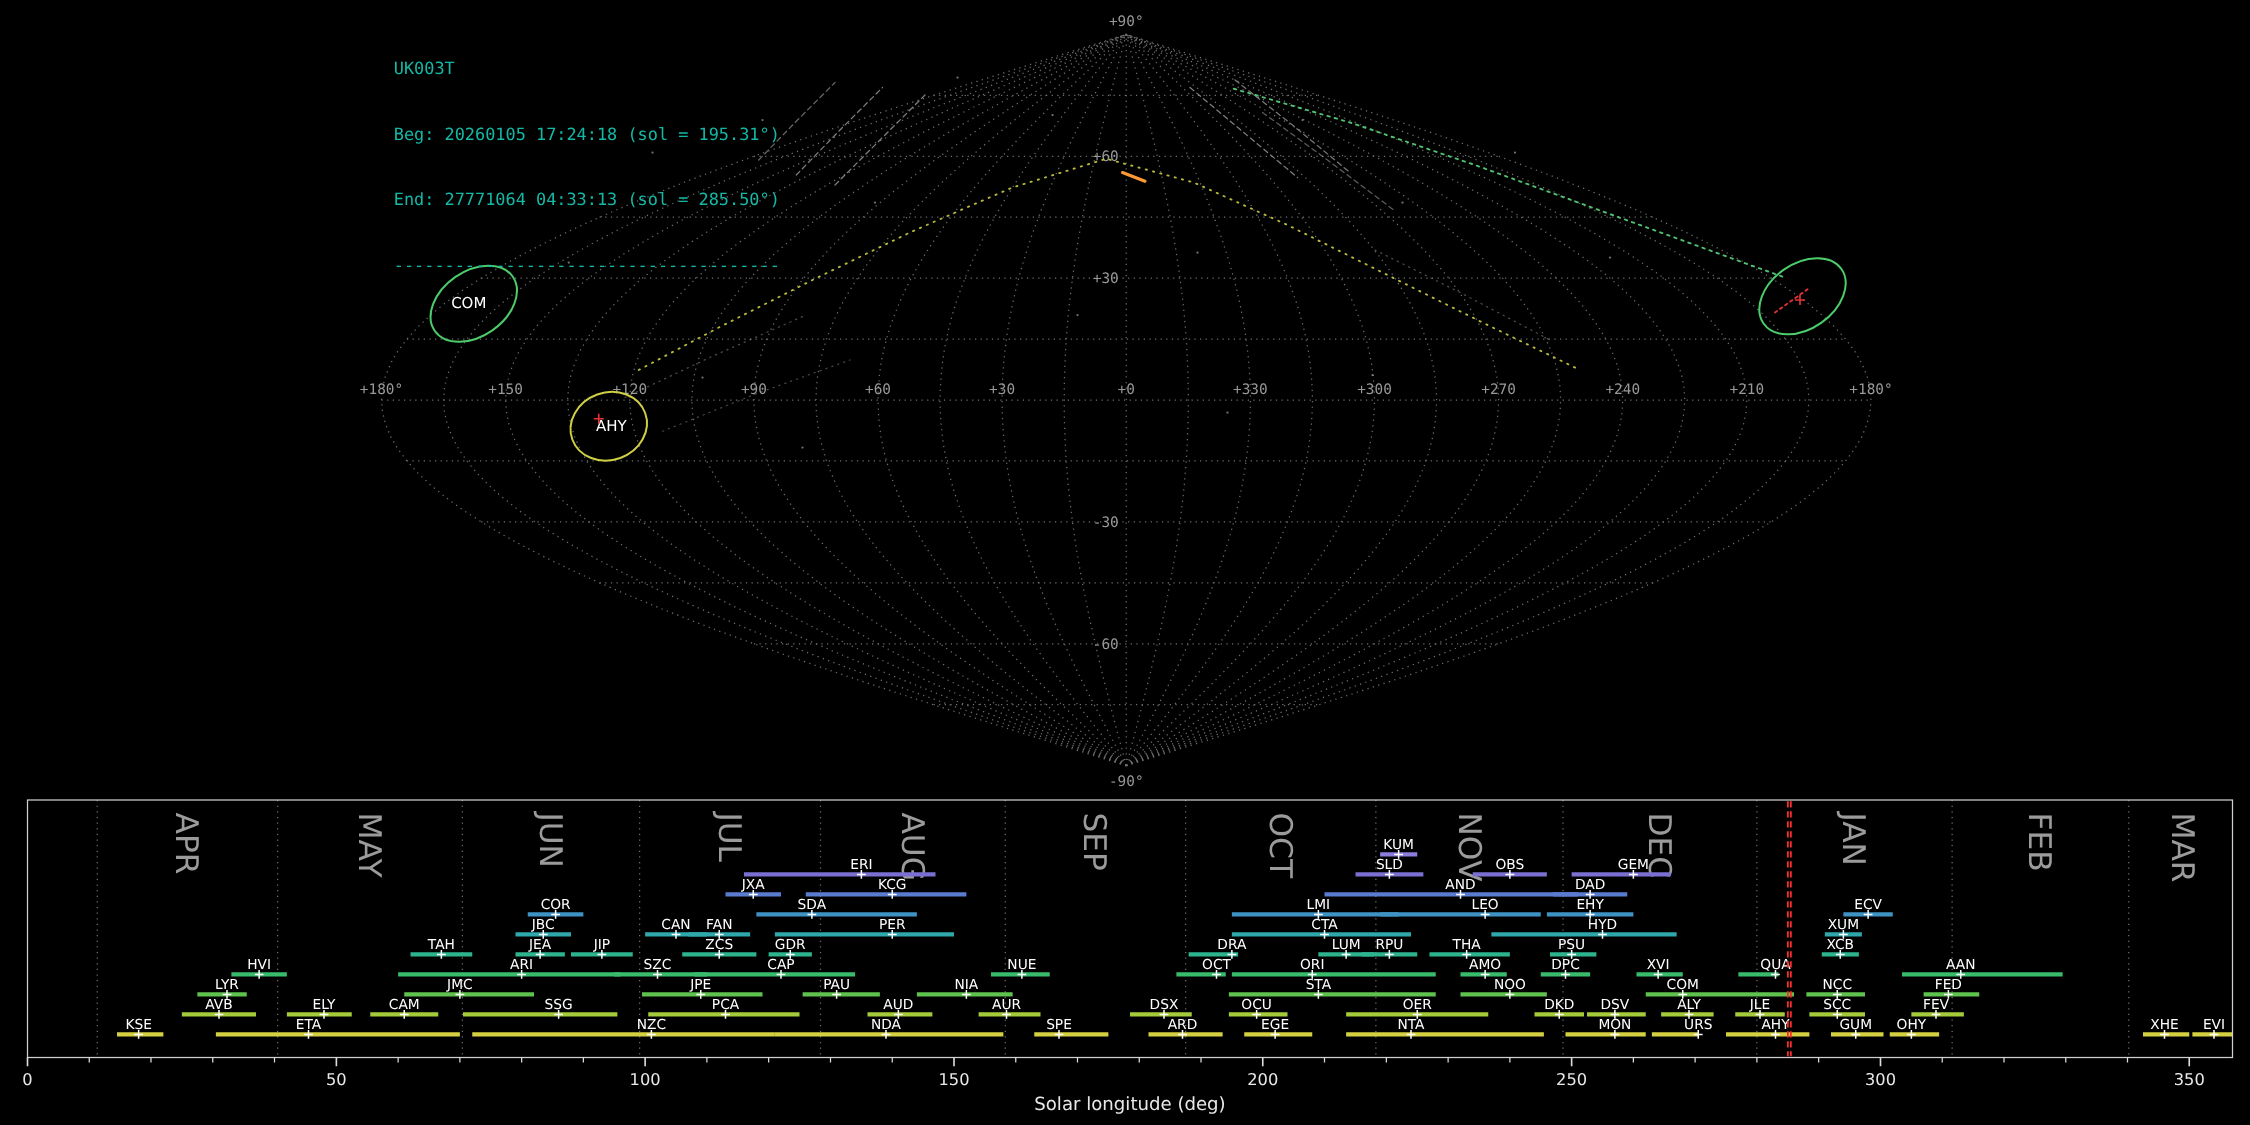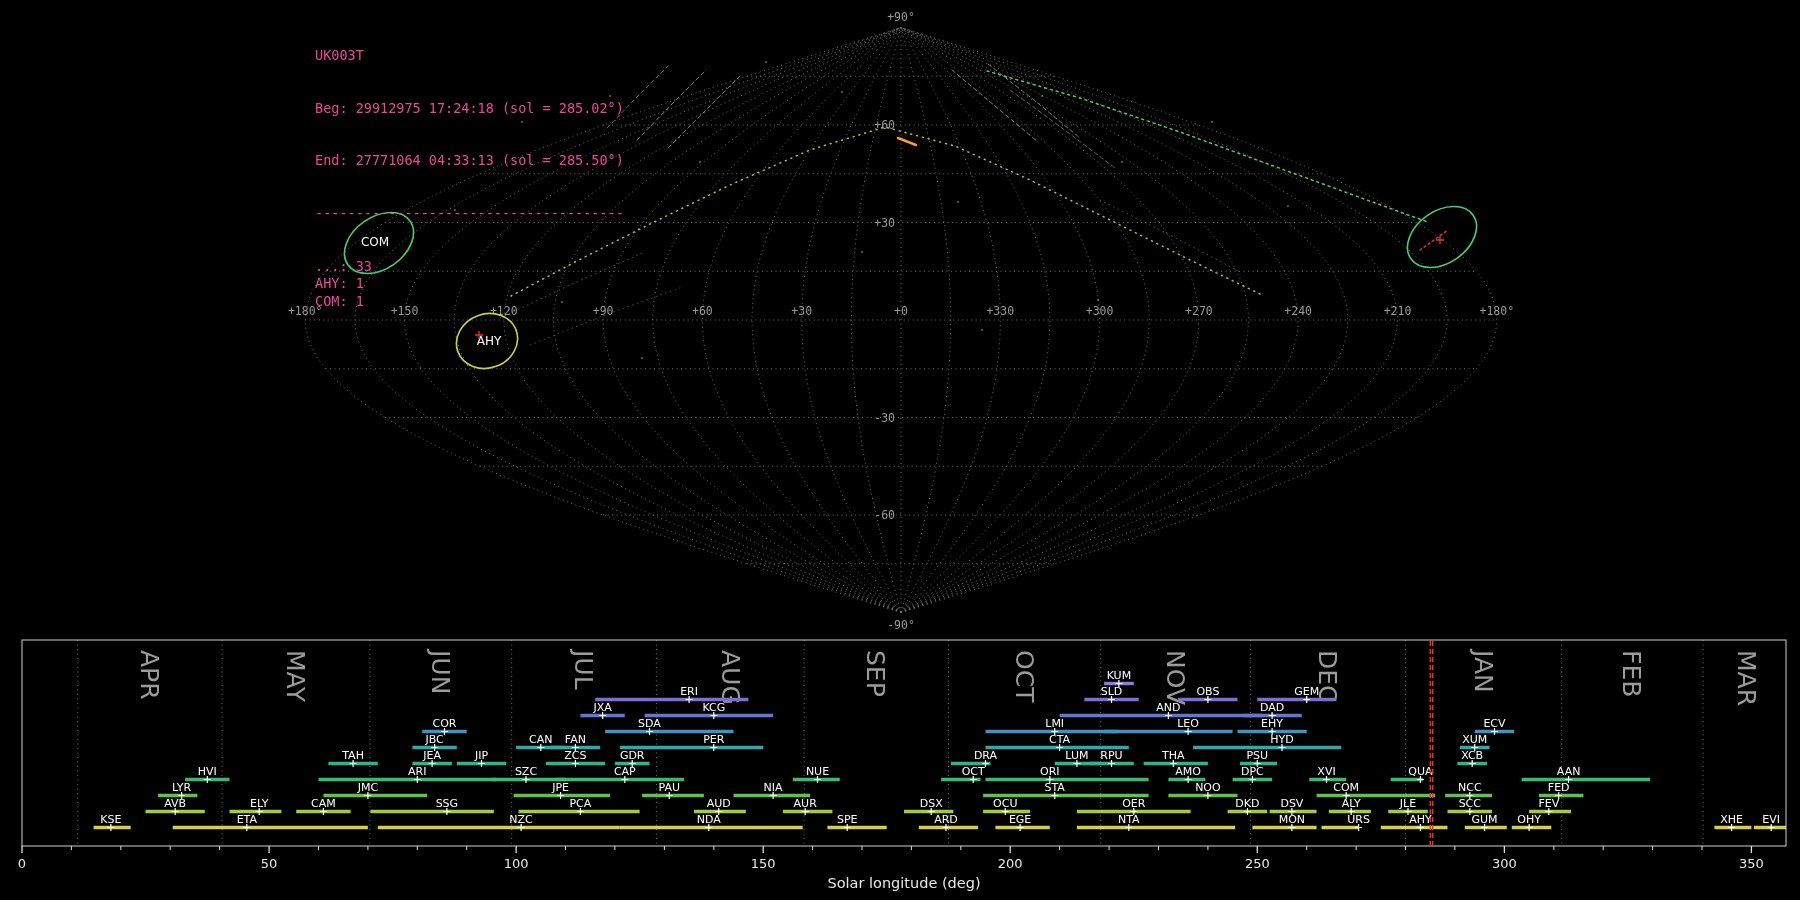--- a/index.html
+++ b/index.html
@@ -4,21 +4,21 @@
 <style>
   html, body { margin: 0; padding: 0; background: #000; }
   body {
     width: 1800px; height: 900px;
     position: relative; overflow: hidden;
     font-family: "DejaVu Sans", sans-serif;
   }
   #scene { position: absolute; top: 0; left: 0; }
   .info {
     position: absolute; left: 315px; top: 12px;
-    color: #ec4899;
+    color: #14b8a6;
     font-family: "DejaVu Sans Mono", monospace;
     font-size: 13.5px; line-height: 1.3;
     white-space: pre;
   }
 </style>
 </head>
 <body>
 
 <div class="stage">
   <svg id="scene" width="1800" height="900" viewBox="0 0 1800 900">
@@ -624,18 +624,17 @@
         <line x1="1652.6" y1="846" x2="1652.6" y2="850" stroke="#dddddd" stroke-width="1"></line>
         <line x1="1702.0" y1="846" x2="1702.0" y2="850" stroke="#dddddd" stroke-width="1"></line>
         <line x1="1751.4" y1="846" x2="1751.4" y2="853" stroke="#dddddd" stroke-width="1.3"></line>
         <text x="1751.4" y="868" fill="#e8e8e8" font-size="13" text-anchor="middle" font-family="&quot;DejaVu Sans&quot;, sans-serif">350</text>
         <text x="904" y="888" fill="#e8e8e8" font-size="14.5" text-anchor="middle" font-family="&quot;DejaVu Sans&quot;, sans-serif">Solar longitude (deg)</text>
       </g>
   </svg>
 
   <div class="info">
     <div>UK003T</div>
-    <div>Beg: 29912975 17:24:18 (sol = 285.02°)</div>
+    <div>Beg: 20260105 17:24:18 (sol = 195.31°)</div>
     <div>End: 27771064 04:33:13 (sol = 285.50°)</div>
     <div>--------------------------------------</div>
-    <div id="counts"><div>...: 33</div><div>AHY: 1</div><div>COM: 1</div></div>
   </div>
 </div>
 
 </body></html>

